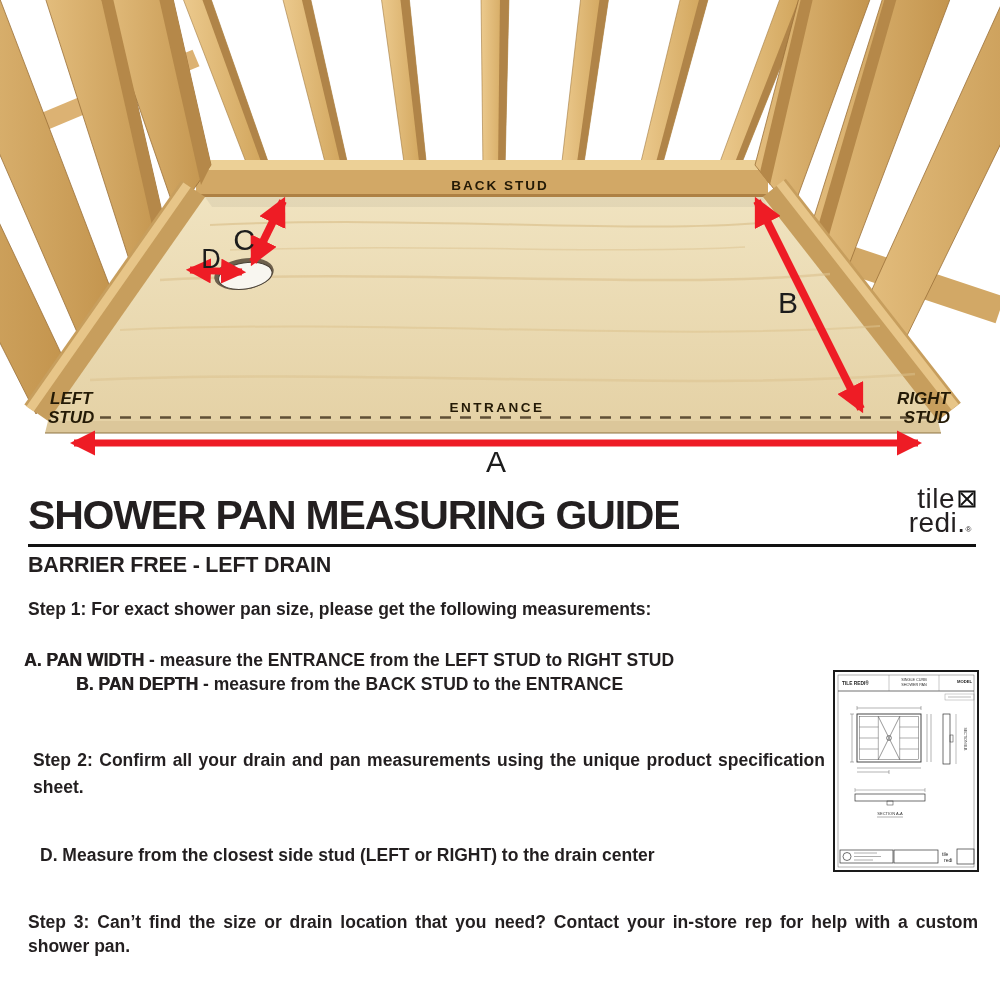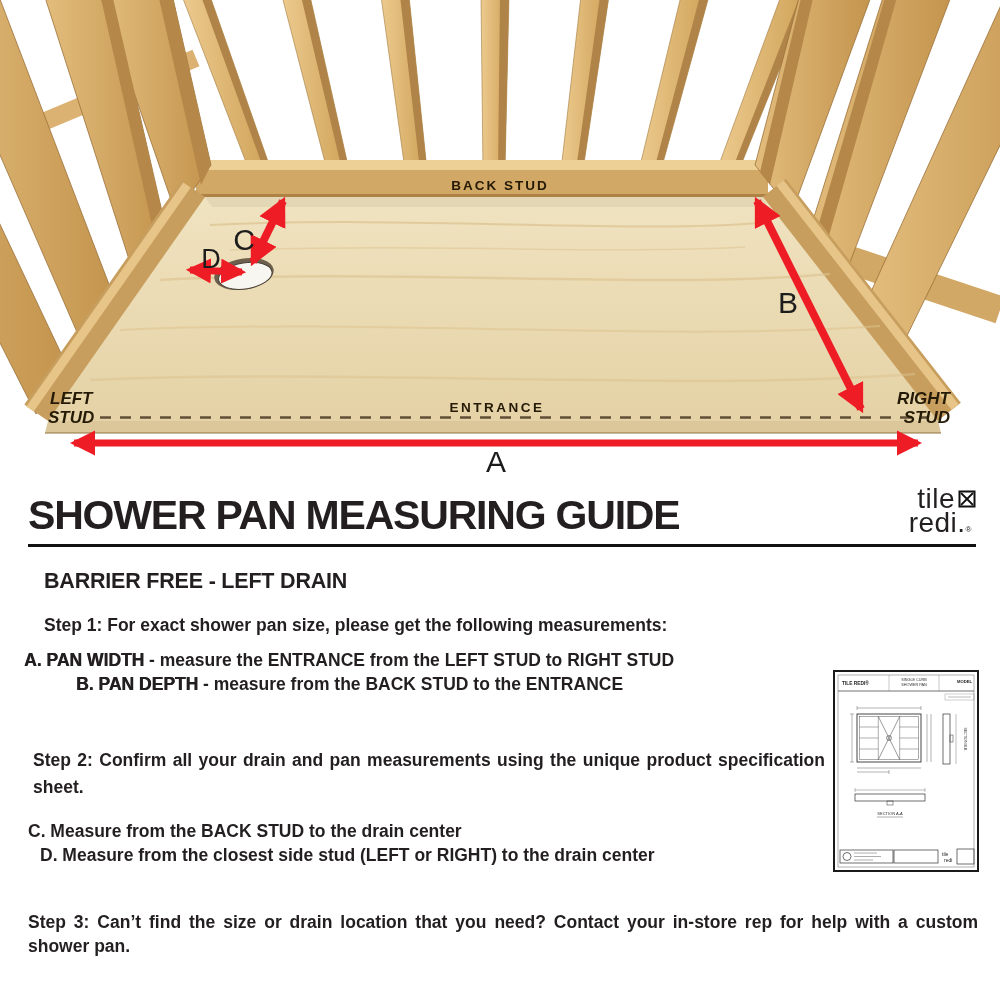--- a/index.html
+++ b/index.html
@@ -161,34 +161,33 @@
         <line x1="15" y1="3" x2="3" y2="15" stroke="#111" stroke-width="1.8"></line>
       </svg>
     </div>
     <div class="brand-row2">
       <span>redi.</span><span class="brand-reg">®</span>
     </div>
   </div>
 
   <div class="abs rule"></div>
 
-  <h2 class="abs subtitle" style="margin:16px;text-align:right;">BARRIER FREE - LEFT DRAIN</h2>
-
-  <p class="abs step step1" style="margin:16px;">Step 1: For exact shower pan size, please get the following measurements:</p>
+  <h2 class="abs subtitle" style="margin:0;text-align:right;">BARRIER FREE - LEFT DRAIN</h2>
+
+  <p class="abs step step1" style="margin:0;">Step 1: For exact shower pan size, please get the following measurements:</p>
 
   <div class="abs item itemA">
     <span class="name">A. PAN WIDTH</span><span> - measure the ENTRANCE from the LEFT STUD to RIGHT STUD</span>
   </div>
   <div class="abs item itemB">
     <span class="name">B. PAN DEPTH</span><span> - measure from the BACK STUD to the ENTRANCE</span>
   </div>
 
   <p class="abs step step2 just" style="margin:5px;">Step 2: Confirm all your drain and pan measurements using the unique product specification sheet.</p>
 
-  <div class="abs item itemC">C. Measure from the BACK STUD to the drain center</div>
   <div class="abs item itemD">D. Measure from the closest side stud (LEFT or RIGHT) to the drain center</div>
 
   <p class="abs step step3 just" style="margin:0;">Step 3: Can’t find the size or drain location that you need? Contact your in-store rep for help with a custom shower pan.</p>
 
   <svg class="abs spec" width="146" height="202" viewBox="0 0 146 202">
     <rect x="1" y="1" width="144" height="200" fill="#ffffff" stroke="#1a1a1a" stroke-width="2"></rect>
     <rect x="5" y="5" width="136" height="192" fill="none" stroke="#666" stroke-width="0.5"></rect>
 
     <line x1="5" y1="21" x2="141" y2="21" stroke="#333" stroke-width="0.7"></line>
     <line x1="56" y1="5" x2="56" y2="21" stroke="#777" stroke-width="0.4"></line>

